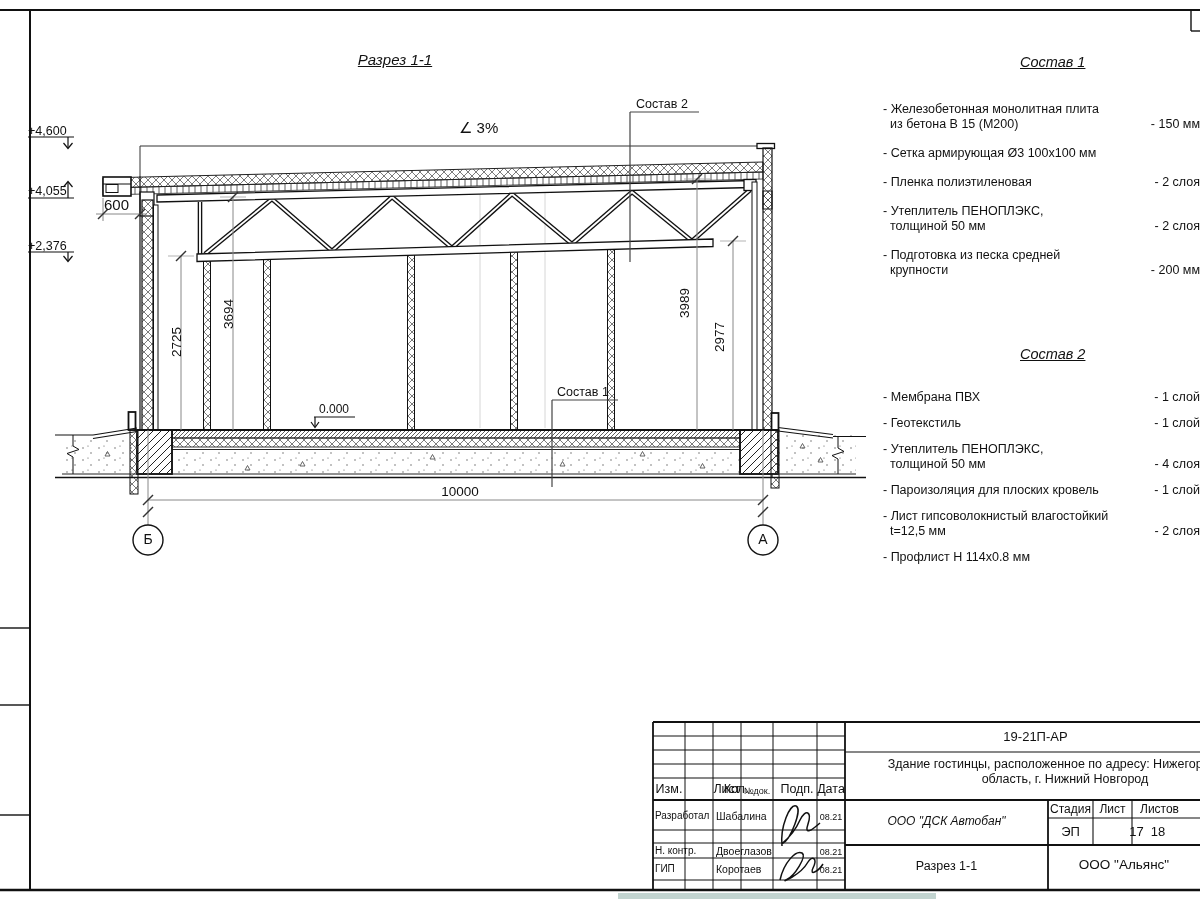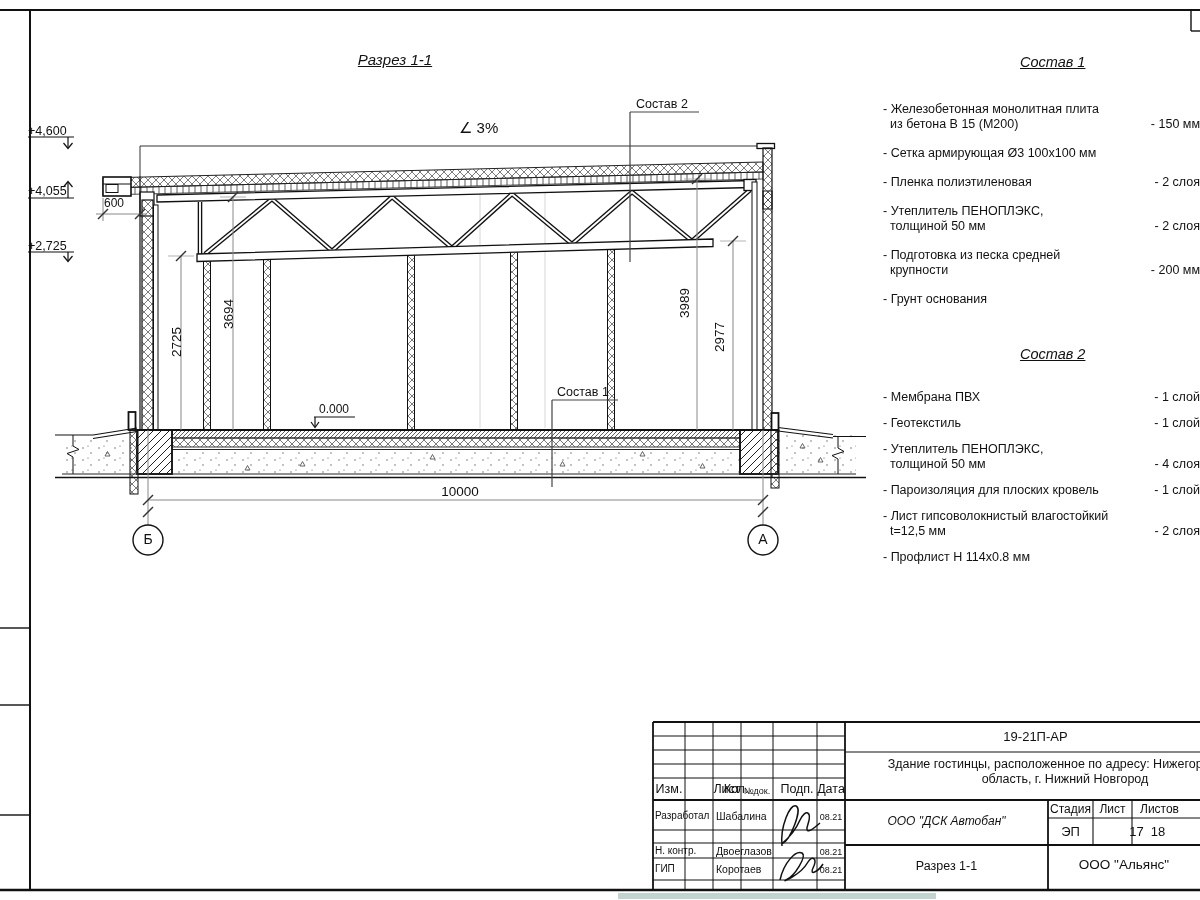--- a/index.html
+++ b/index.html
@@ -261,23 +261,23 @@
     <path d="M782 846 C780 826 790 804 796 806 C803 809 790 840 783 843 C778 846 792 838 800 820 C806 808 812 812 808 824 C804 836 812 830 820 823"></path>
     <path d="M780 880 C784 862 796 850 802 853 C807 856 795 876 786 880 C780 883 800 876 808 862 C812 855 818 858 813 868 C809 876 818 872 823 864"></path>
   </g>
 </svg>
 
 <div class="txt ctr it ul" style="left:355px;top:51px;width:80px;font-size:15px;">Разрез 1-1</div>
 <div class="txt" style="left:459px;top:119px;font-size:15px;">∠ 3%</div>
 
 <div class="txt" style="left:28px;top:124px;font-size:12.5px;">+4,600</div>
 <div class="txt" style="left:28px;top:184px;font-size:12.5px;">+4,055</div>
-<div class="txt" style="left:28px;top:239px;font-size:12.5px;">+2,725</div>
-
-<div class="txt" style="left:104px;top:196px;font-size:12px;">600</div>
+<div class="txt" style="left:28px;top:239px;font-size:12.5px;">+2,376</div>
+
+<div class="txt" style="left:104px;top:196px;font-size:15px;">600</div>
 <div class="txt" style="left:319px;top:402px;font-size:12px;">0.000</div>
 <div class="txt ctr" style="left:425px;top:484px;width:70px;font-size:13.5px;">10000</div>
 
 <div class="vdim" style="left:176px;top:342px;">2725</div>
 <div class="vdim" style="left:228px;top:314px;">3694</div>
 <div class="vdim" style="left:684px;top:303px;">3989</div>
 <div class="vdim" style="left:719px;top:337px;">2977</div>
 
 <div class="txt ctr" style="left:139px;top:531px;width:18px;font-size:14px;">Б</div>
 <div class="txt ctr" style="left:754px;top:531px;width:18px;font-size:14px;">А</div>
@@ -312,26 +312,20 @@
           <div>толщиной 50 мм</div>
         </div>
         <div class="cval">- 2 слоя</div>
       </div>
       <div class="citem">
         <div class="clines">
           <div>- Подготовка из песка средней</div>
           <div>крупности</div>
         </div>
         <div class="cval">- 200 мм</div>
-      </div>
-      <div class="citem">
-        <div class="clines">
-          <div>- Грунт основания</div>
-        </div>
-        <div class="cval"></div>
       </div>
     </div>
 
 <div class="comp-title" style="left:1020px;top:346px;">Состав 2</div>
 <div class="comp-list" id="comp2" style="left:883px;top:390px;">
       <div class="citem">
         <div class="clines">
           <div>- Мембрана ПВХ</div>
         </div>
         <div class="cval">- 1 слой</div>

